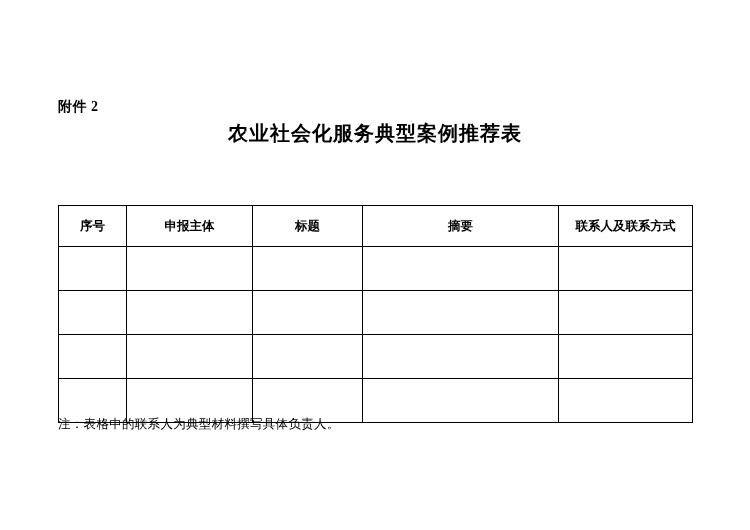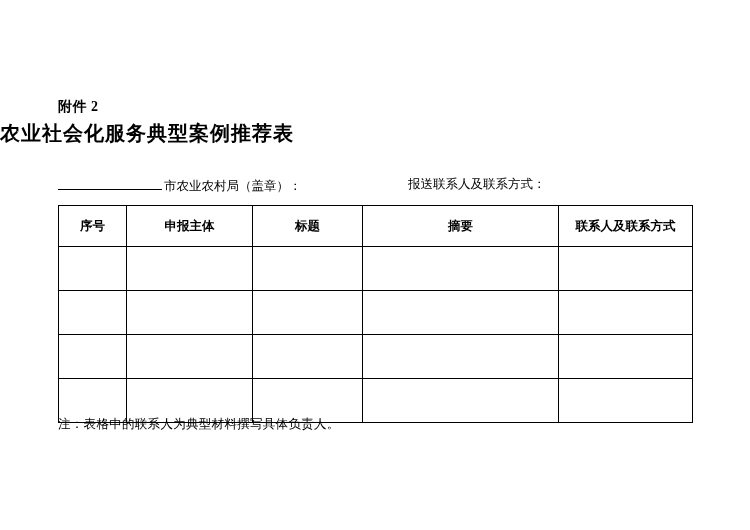--- a/index.html
+++ b/index.html
@@ -28,21 +28,21 @@
     top: 98px;
     font-size: 14px;
     font-weight: bold;
     letter-spacing: 0.5px;
   }
   .doc-title {
     position: absolute;
     left: 0;
     top: 120px;
     width: 750px;
-    text-align: left;
+    text-align: center;
     font-size: 20px;
     font-weight: bold;
     letter-spacing: 1px;
   }
   .meta-row {
     position: absolute;
     left: 58px;
     top: 176px;
     width: 634px;
     height: 18px;
@@ -106,26 +106,20 @@
 </style>
 </head>
 <body>
 
 <div class="page">
 
   <div class="attachment-label">附件 2</div>
 
   <div class="doc-title">农业社会化服务典型案例推荐表</div>
 
-  <div class="meta-row">
-    <div class="meta-left">
-      <span class="blank-line"></span><span>市农业农村局（盖章）：</span>
-    </div>
-    <div class="meta-right">报送联系人及联系方式：</div>
-  </div>
 
   <table class="rec-table">
     <colgroup>
       <col class="col-1">
         <col class="col-2">
         <col class="col-3">
         <col class="col-4">
         <col class="col-5">
     </colgroup>
     <thead>

